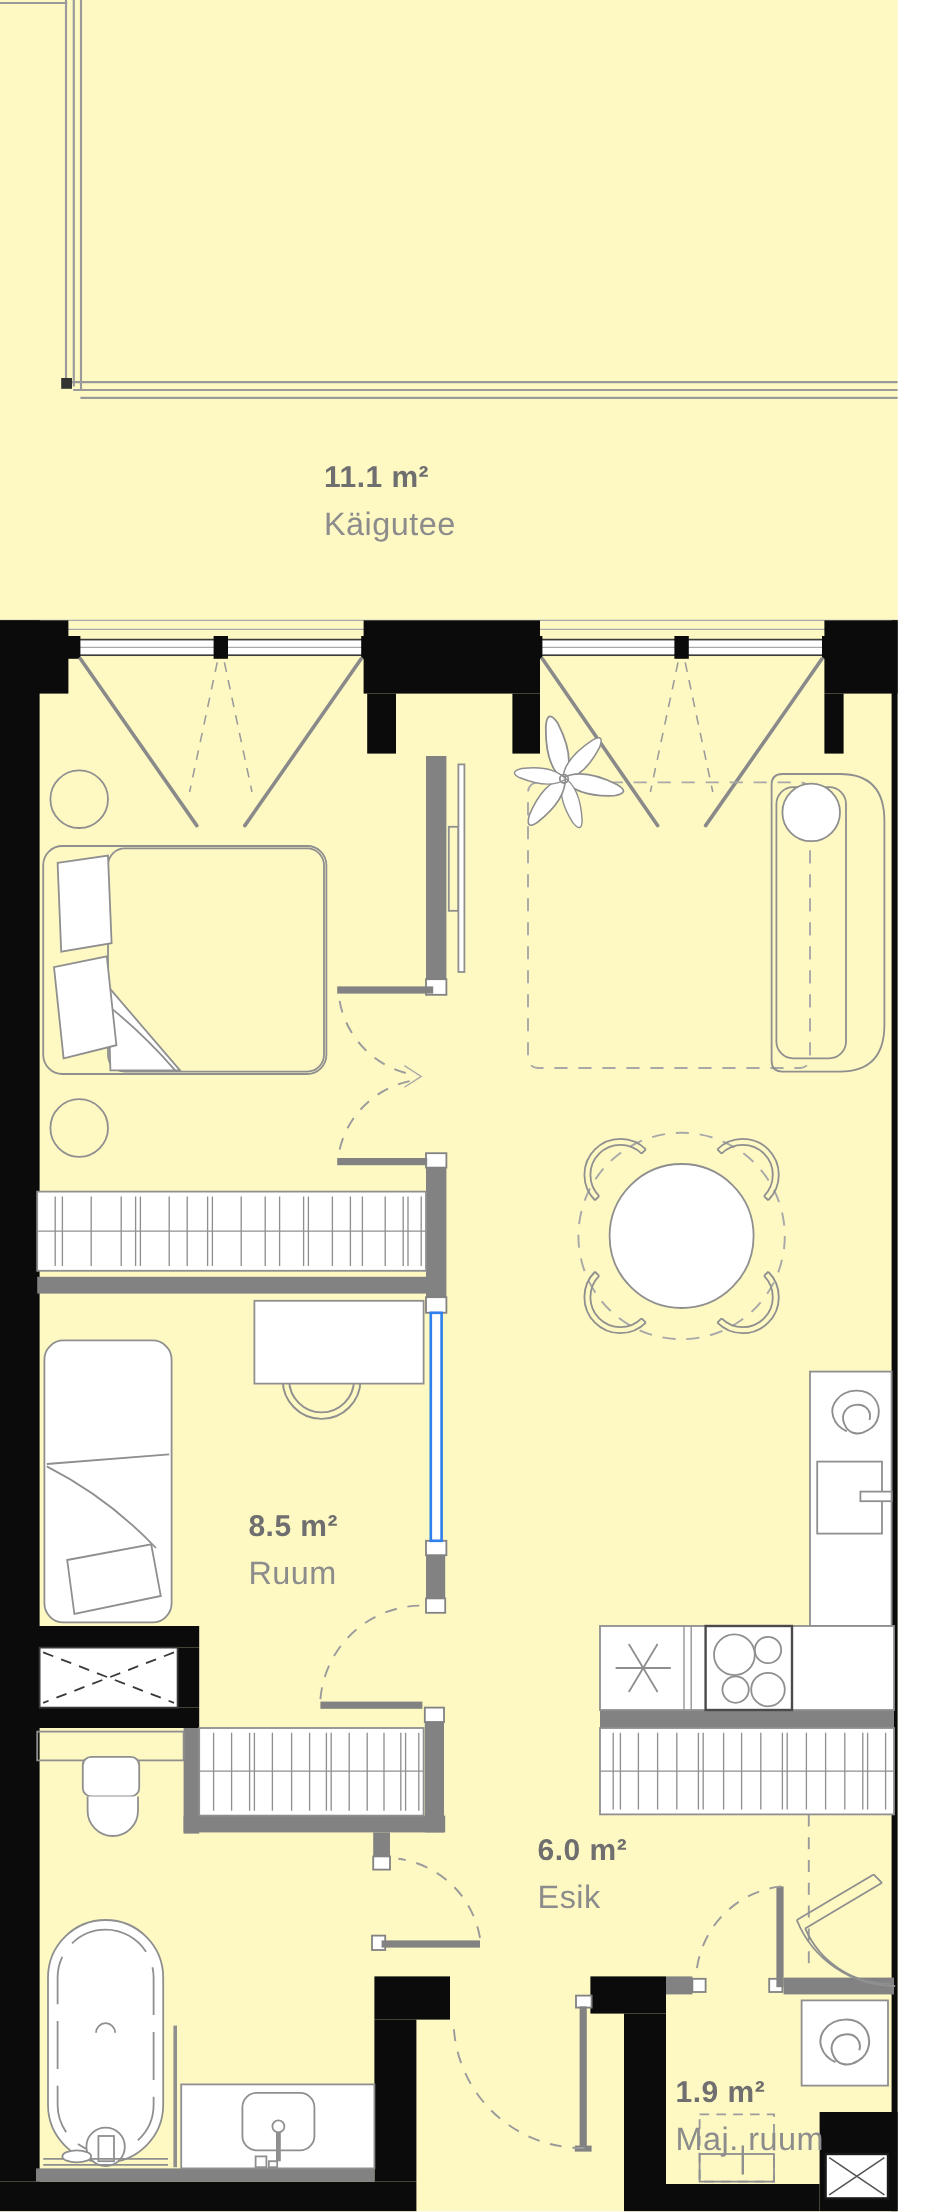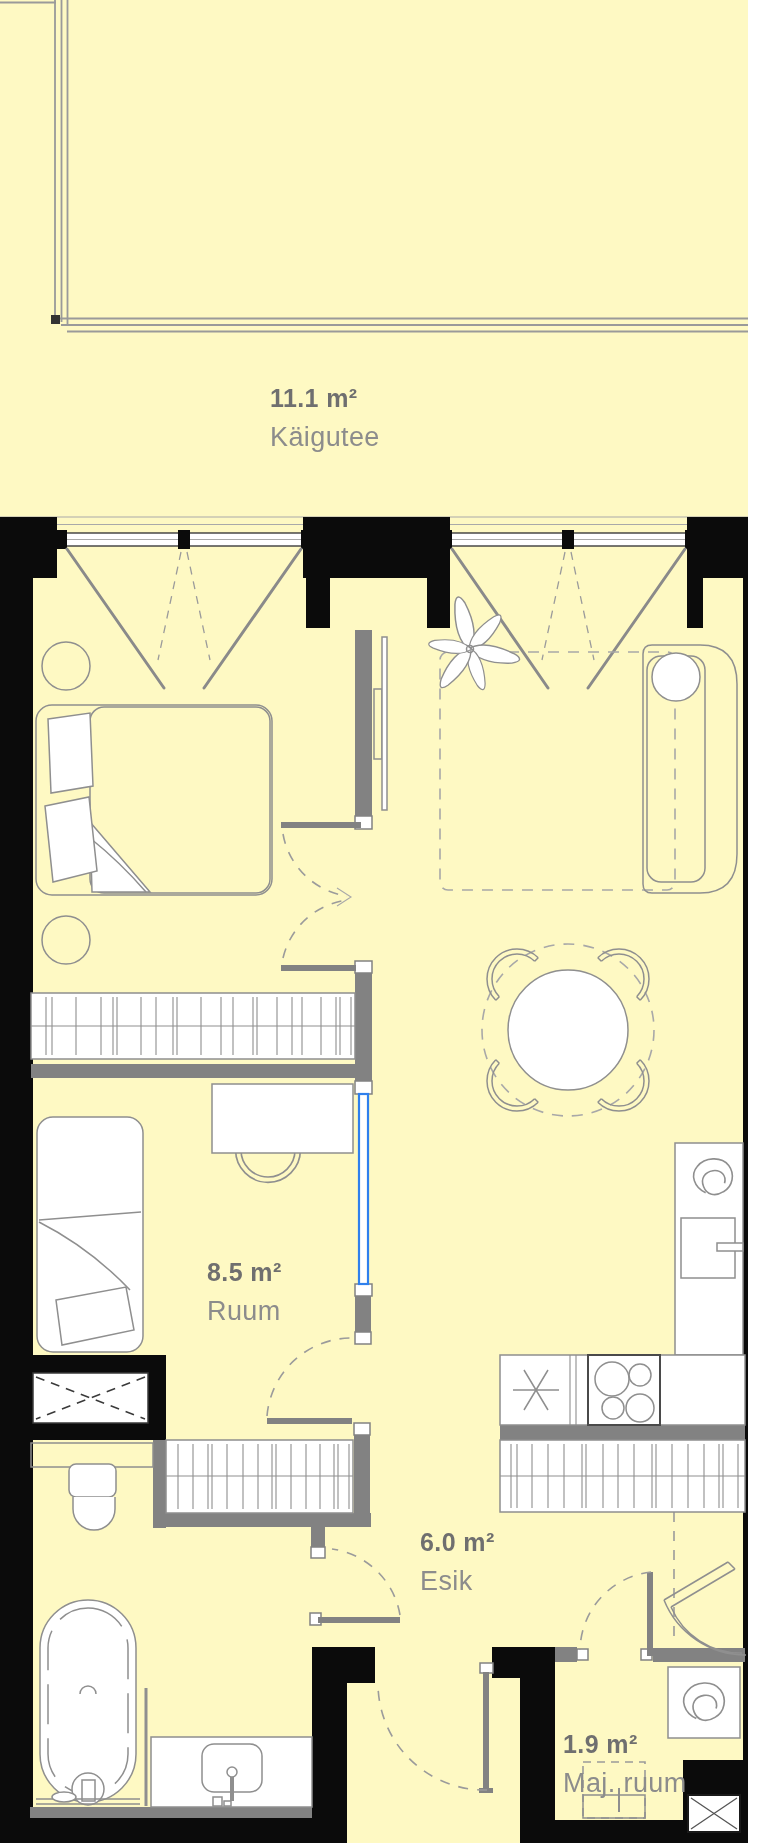--- a/index.html
+++ b/index.html
@@ -292,21 +292,21 @@
   </svg>
 
   <div class="room-label" style="left:270px;top:384px">
     <div class="area">11.1 m²</div>
     <div class="rname">Käigutee</div>
   </div>
   <div class="room-label" style="left:207px;top:1258px">
     <div class="area">8.5 m²</div>
     <div class="rname">Ruum</div>
   </div>
-  <div class="room-label" style="left:420px;top:1528px">
+  <div class="room-label" style="left:448px;top:1528px">
     <div class="area">6.0 m²</div>
     <div class="rname">Esik</div>
   </div>
   <div class="room-label" style="left:563px;top:1730px">
     <div class="area">1.9 m²</div>
     <div class="rname">Maj. ruum</div>
   </div>
 </div>
 
 </body></html>

